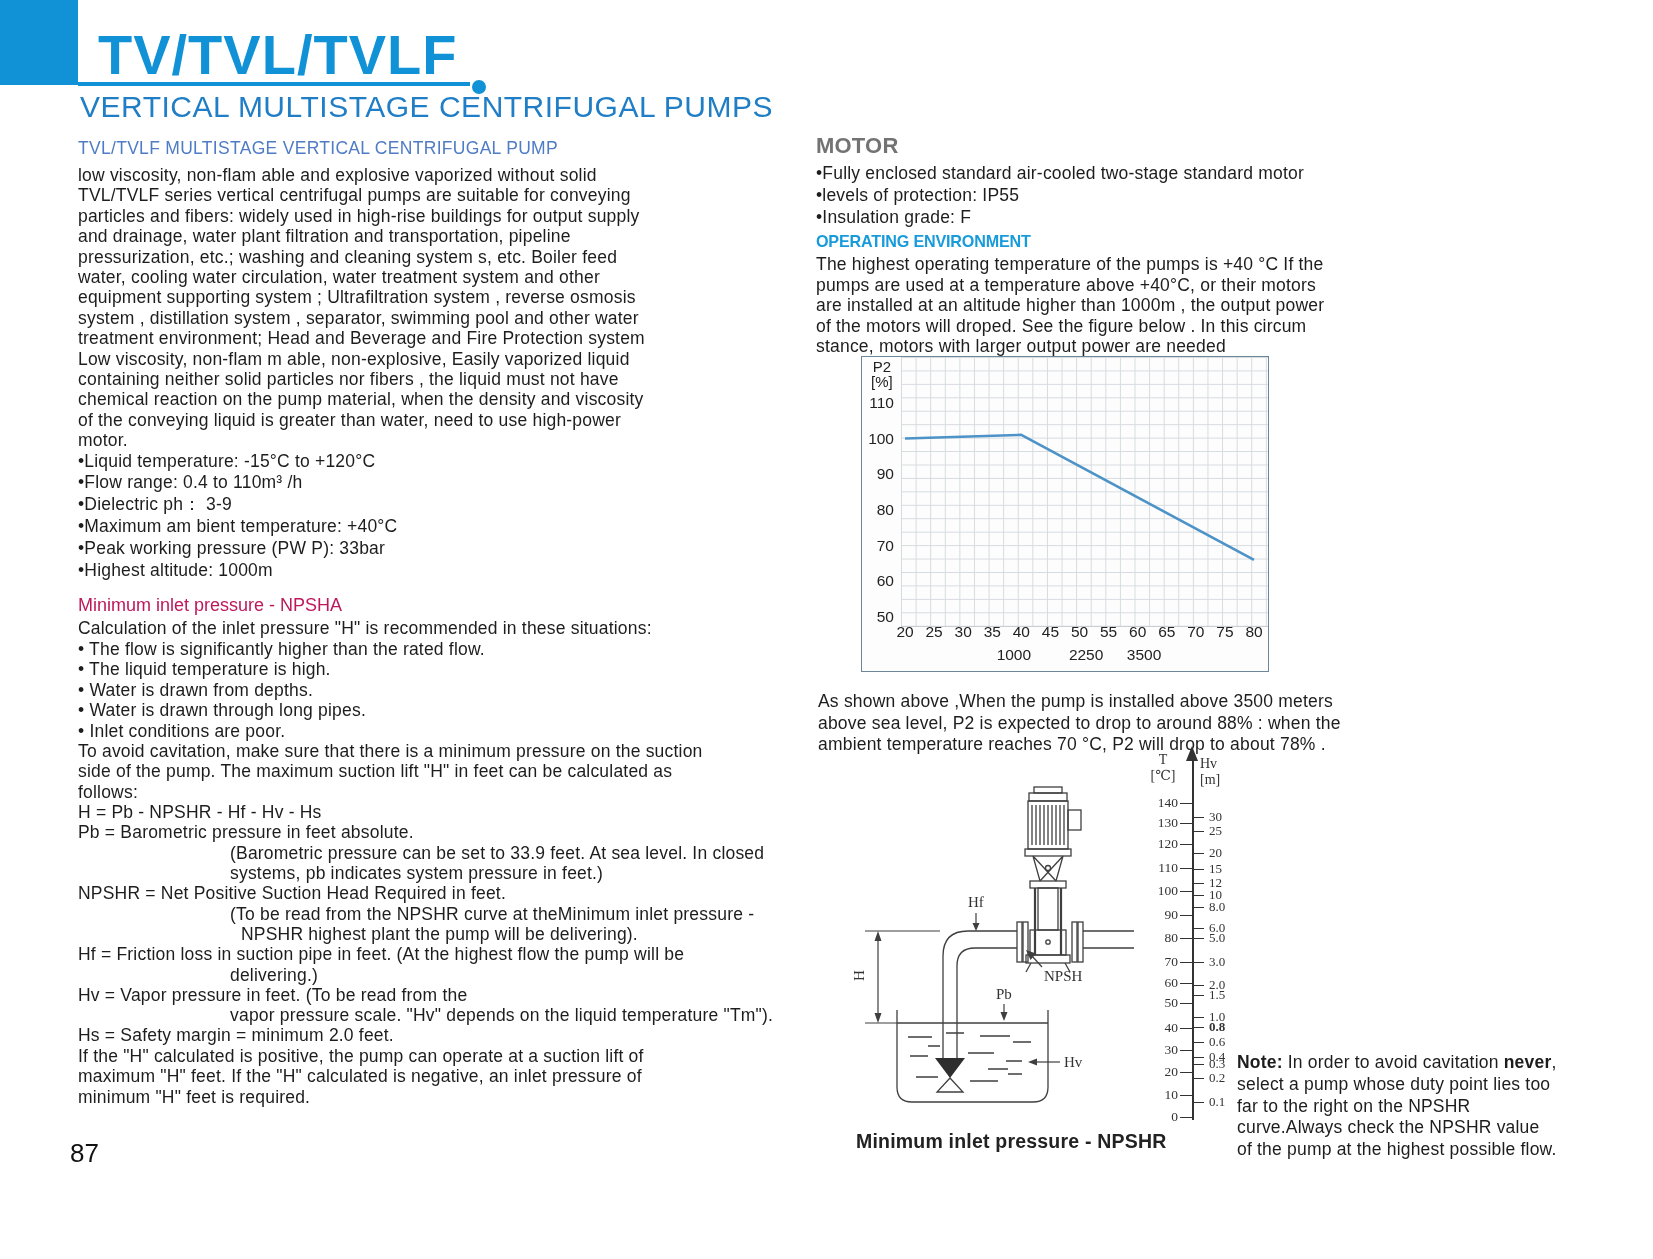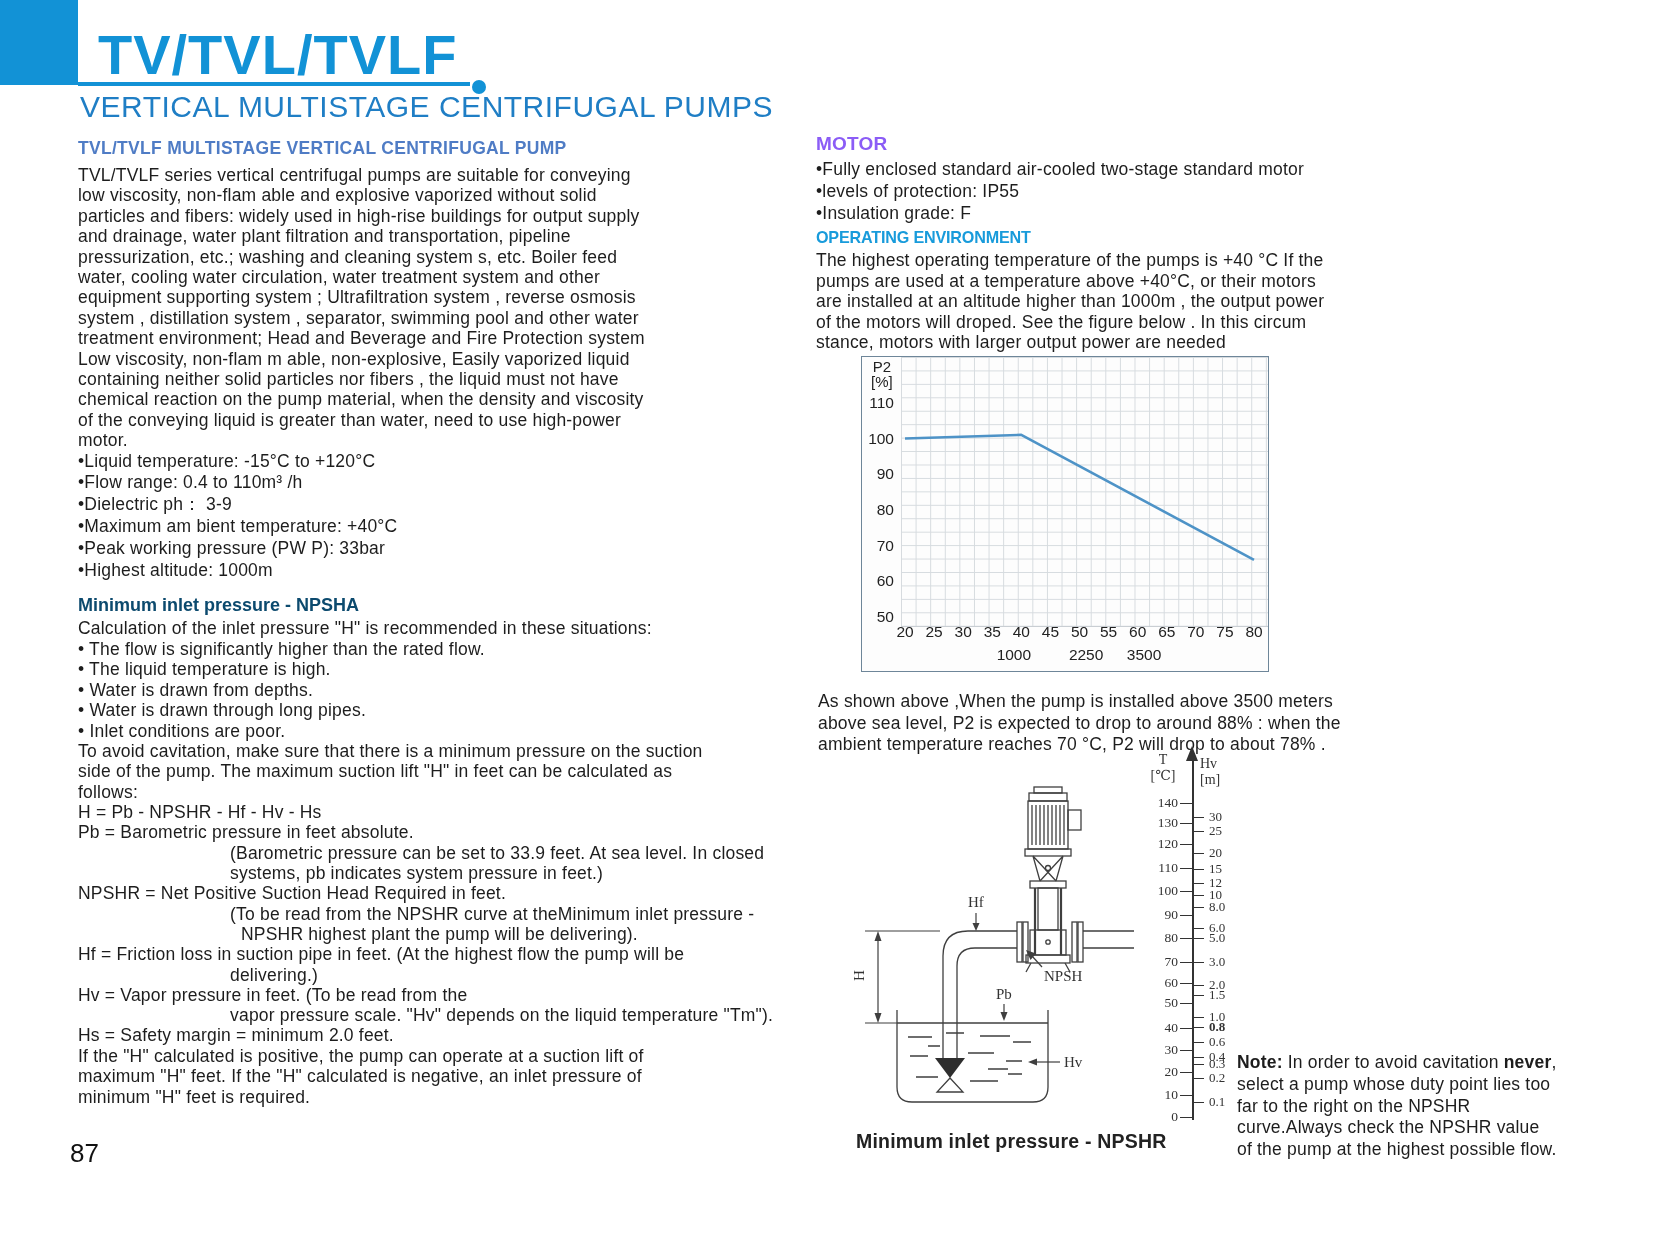--- a/index.html
+++ b/index.html
@@ -15,25 +15,25 @@
   .right-col{position:absolute;left:816px;top:130px;width:700px;height:1080px;}
 
   .tl{white-space:nowrap;font-size:17.5px;letter-spacing:.2px;line-height:20.4px;}
   .lines{margin:0;}
   .bullets .tl{line-height:21.8px;}
   .formulas .tl{line-height:20.3px;}
   .formulas .tl:nth-child(3),.formulas .tl:nth-child(4),.formulas .tl:nth-child(6),
   .formulas .tl:nth-child(9),.formulas .tl:nth-child(11){padding-left:152px;}
   .formulas .tl:nth-child(7){padding-left:163px;}
 
-  .h-periwinkle{color:#4f7cc5;font-weight:bold;white-space:nowrap;}
+  .h-periwinkle{color:#4f7cc5;font-weight:normal;white-space:nowrap;}
   .h-intro{font-size:17.5px;margin-bottom:6px;letter-spacing:.3px;}
   .h-opcond{font-size:20px;margin-top:12px;margin-bottom:2px;letter-spacing:.3px;}
-  .h-azure{color:#0c4a6e;font-weight:bold;font-size:18px;margin-top:14px;margin-bottom:2px;white-space:nowrap;}
-  .h-motor{color:#8b5cf6;font-weight:bold;font-size:19px;margin-bottom:4px;letter-spacing:.2px;}
+  .h-azure{color:#be185d;font-weight:normal;font-size:18px;margin-top:14px;margin-bottom:2px;white-space:nowrap;}
+  .h-motor{color:#737373;font-weight:bold;font-size:22px;margin-bottom:4px;letter-spacing:.2px;}
   .h-env{color:#189bdb;font-weight:bold;font-size:17px;margin-top:4px;margin-bottom:2px;
          transform:scaleX(.95);transform-origin:left;letter-spacing:-0.2px;white-space:nowrap;}
   .motor-block{position:absolute;left:0;top:3px;}
 
   .page-number{position:absolute;left:70px;top:1138px;font-size:26px;font-weight:normal;color:#111;}
 
   
   .chart{position:absolute;left:45px;top:226px;width:406px;height:314px;border:1px solid #6e8699;background:#fdfdfd;}
   .chart-ylab{position:absolute;left:9px;top:2px;font-size:15px;color:#222;line-height:15px;text-align:center;}
   .chart-yticks{position:absolute;left:0;top:0;width:34px;height:269px;}
@@ -77,22 +77,22 @@
   <div class="corner-block"></div>
   <div class="title">TV/TVL/TVLF</div>
   <div class="title-rule">
     <span class="title-dot"></span>
   </div>
   <div class="subtitle">VERTICAL MULTISTAGE CENTRIFUGAL PUMPS</div>
 
   <div class="left-col">
     <div class="h-periwinkle h-intro">TVL/TVLF  MULTISTAGE VERTICAL CENTRIFUGAL PUMP</div>
     <div class="lines">
+        <div class="tl">low viscosity, non-flam able and explosive vaporized without solid</div>
         <div class="tl">TVL/TVLF series vertical centrifugal pumps are suitable for conveying</div>
-        <div class="tl">low viscosity, non-flam able and explosive vaporized without solid</div>
         <div class="tl">particles and fibers: widely used in high-rise buildings for output supply</div>
         <div class="tl">and drainage, water plant filtration and transportation, pipeline</div>
         <div class="tl">pressurization, etc.; washing and cleaning system s, etc. Boiler feed</div>
         <div class="tl">water, cooling water circulation, water treatment system and other</div>
         <div class="tl">equipment supporting system ; Ultrafiltration system , reverse osmosis</div>
         <div class="tl">system , distillation system , separator, swimming pool and other water</div>
         <div class="tl">treatment environment; Head and Beverage and Fire Protection system</div>
       </div>
     <div class="lines">
         <div class="tl">Low viscosity, non-flam m able, non-explosive, Easily vaporized liquid</div>

